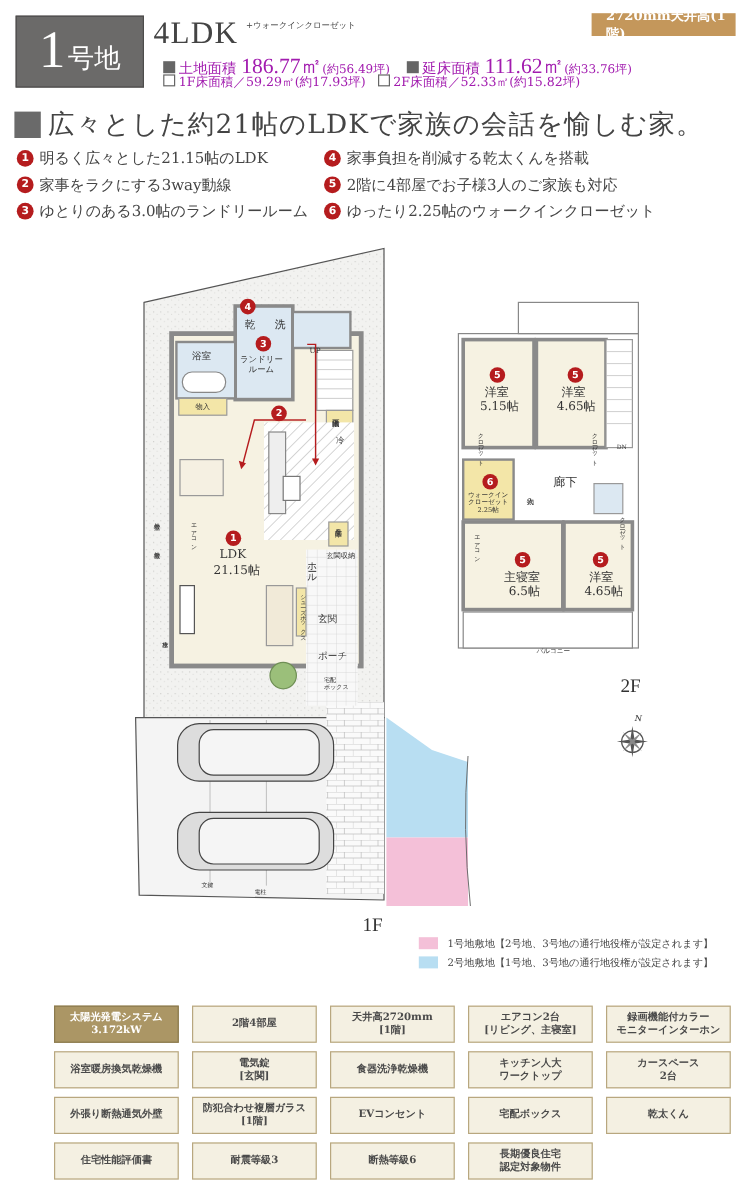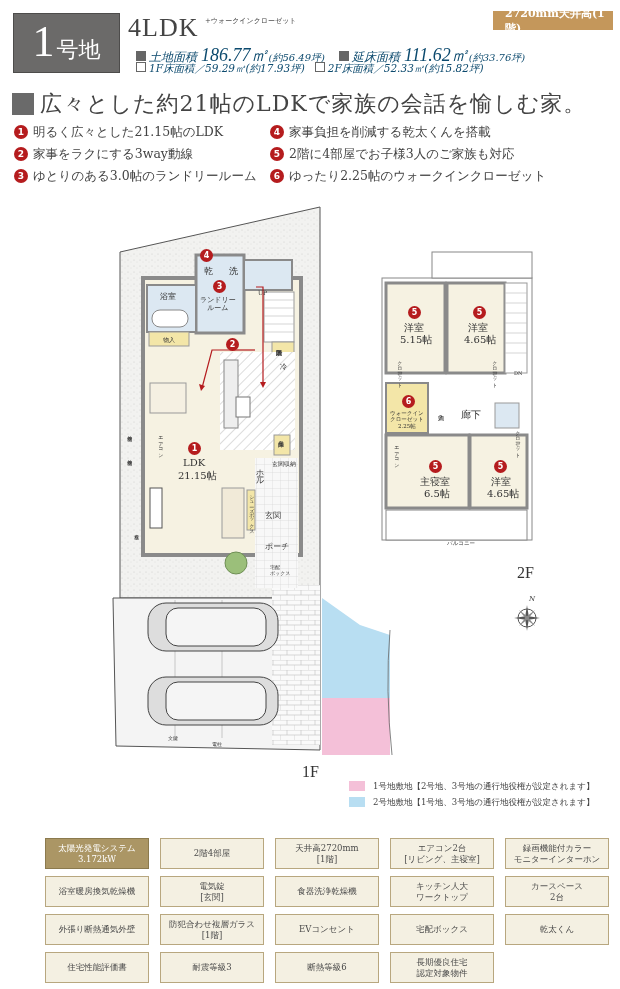--- a/index.html
+++ b/index.html
@@ -6,21 +6,21 @@
   html, body { width: 620px; height: 989px; background: #ffffff; overflow: hidden; }
   body { position: relative; font-family: "DejaVu Serif", "Liberation Serif", serif; color: #333; }
 
   
   .lot-badge { position: absolute; left: 13px; top: 13px; width: 107px; height: 60px; background: #6b6a69; border: 1px solid #4d4c4b; color: #fff; display: flex; align-items: flex-end; justify-content: center; padding-bottom: 8px; }
   .lot-badge .num { font-size: 44px; line-height: 44px; font-family: "Liberation Serif", serif; }
   .lot-badge .suffix { font-size: 22px; line-height: 28px; margin-left: 2px; }
   .layout-type { position: absolute; left: 128px; top: 14px; font-size: 26px; line-height: 28px; color: #444; font-family: "Liberation Serif", serif; letter-spacing: 1px; }
   .layout-extra { position: absolute; left: 205px; top: 16px; font-size: 7px; color: #444; }
   .ceiling-tag { position: absolute; left: 493px; top: 11px; width: 120px; height: 19px; background: #c4975b; color: #fff; font-size: 11px; display: flex; align-items: center; justify-content: center; font-weight: bold; padding-left: 12px; }
-  .area-row { position: absolute; left: 136px; font-size: 12px; color: #0c4a6e; display: flex; align-items: baseline; white-space: nowrap; font-style: italic; }
+  .area-row { position: absolute; left: 136px; font-size: 12px; color: #a21caf; display: flex; align-items: baseline; white-space: nowrap; }
   .area-row .big { font-size: 18px; font-family: "Liberation Serif", serif; margin-left: 4px; }
   .area-row .small { font-size: 10px; }
   .sq { display: inline-block; width: 10px; height: 10px; margin-right: 3px; }
   .sq.filled { background: #666; }
   .sq.hollow { border: 1px solid #666; background: #fff; }
 
   .headline { position: absolute; left: 12px; top: 89px; font-size: 22px; color: #444; display: flex; align-items: center; white-space: nowrap; letter-spacing: 1px; text-align: center; }
   .headline .hsq { width: 22px; height: 22px; background: #6a6a6a; margin-right: 6px; }
 
   .features { position: absolute; left: 14px; top: 123px; width: 600px; display: grid; grid-template-columns: 256px 330px; row-gap: 4px; }
@@ -33,21 +33,21 @@
   .floor-label { position: absolute; font-family: "Liberation Serif", serif; font-size: 16px; color: #333; }
   .plan-text { position: absolute; font-size: 9px; color: #333; text-align: center; line-height: 1.15; white-space: nowrap; }
   .plan-text.sm { font-size: 6px; }
   .plan-text.md { font-size: 10px; }
   .pc { position: absolute; width: 13px; height: 13px; border-radius: 50%; background: #b51c1e; color: #fff; font-size: 8px; font-weight: bold; display: flex; align-items: center; justify-content: center; font-family: "DejaVu Sans", sans-serif; }
 
   .legend { position: absolute; left: 349px; font-size: 8.5px; color: #444; display: flex; white-space: nowrap; }
   .legend .sw { width: 16px; height: 10px; margin-right: 8px; }
 
   
-  .equip { position: absolute; left: 45px; top: 838px; width: 464px; display: grid; grid-template-columns: repeat(5, 104px); column-gap: 11px; row-gap: 7px; }
+  .equip { position: absolute; left: 45px; top: 838px; width: 464px; display: grid; grid-template-columns: repeat(5, 104px); column-gap: 11px; row-gap: 7px; font-weight: bold; }
   .eq { height: 31px; border: 1.5px solid #b8a77f; background: #f4f0e2; color: #4a4a4a; font-size: 8.5px; display: flex; align-items: center; justify-content: center; text-align: center; line-height: 1.25; white-space: pre-line; }
   .eq.hl { background: #ab9665; border-color: #8b7a4e; color: #fff; }
 </style>
 </head>
 <body>
 
 <div class="lot-badge">
   <span class="num">1</span>
   <span class="suffix">号地</span>
 </div>
@@ -242,21 +242,21 @@
 <span class="plan-text md" style="left:468px;top:322px;">洋室</span>
 <span class="plan-text md" style="left:464px;top:334px;">4.65帖</span>
 <span class="plan-text sm" style="left:396px;top:357px;writing-mode:vertical-rl;font-size:5px;">クローゼット</span>
 <span class="plan-text sm" style="left:491px;top:357px;writing-mode:vertical-rl;font-size:5px;">クローゼット</span>
 <span class="plan-text sm" style="left:514px;top:427px;writing-mode:vertical-rl;font-size:5px;">クローゼット</span>
 <span class="pc" style="left:402px;top:395px;">6</span>
 <span class="plan-text sm" style="left:390px;top:410px;white-space:pre-line;font-size:5.5px;">ウォークイン
 クローゼット
 2.25帖</span>
 <span class="plan-text sm" style="left:437px;top:410px;writing-mode:vertical-rl;font-size:6px;">物入</span>
-<span class="plan-text md" style="left:461px;top:397px;margin-top:12px;">廊下</span>
+<span class="plan-text md" style="left:461px;top:397px;">廊下</span>
 <span class="plan-text sm" style="left:514px;top:371px;font-size:5px;">DN</span>
 <span class="pc" style="left:429px;top:460px;">5</span>
 <span class="plan-text md" style="left:420px;top:476px;">主寝室</span>
 <span class="plan-text md" style="left:424px;top:488px;">6.5帖</span>
 <span class="pc" style="left:494px;top:460px;">5</span>
 <span class="plan-text md" style="left:491px;top:476px;">洋室</span>
 <span class="plan-text md" style="left:487px;top:488px;">4.65帖</span>
 <span class="plan-text sm" style="left:393px;top:443px;writing-mode:vertical-rl;font-size:5px;">エアコン</span>
 <span class="plan-text sm" style="left:447px;top:540px;font-size:5.5px;">バルコニー</span>
 <span class="floor-label" style="left:517px;top:564px;">2F</span>

